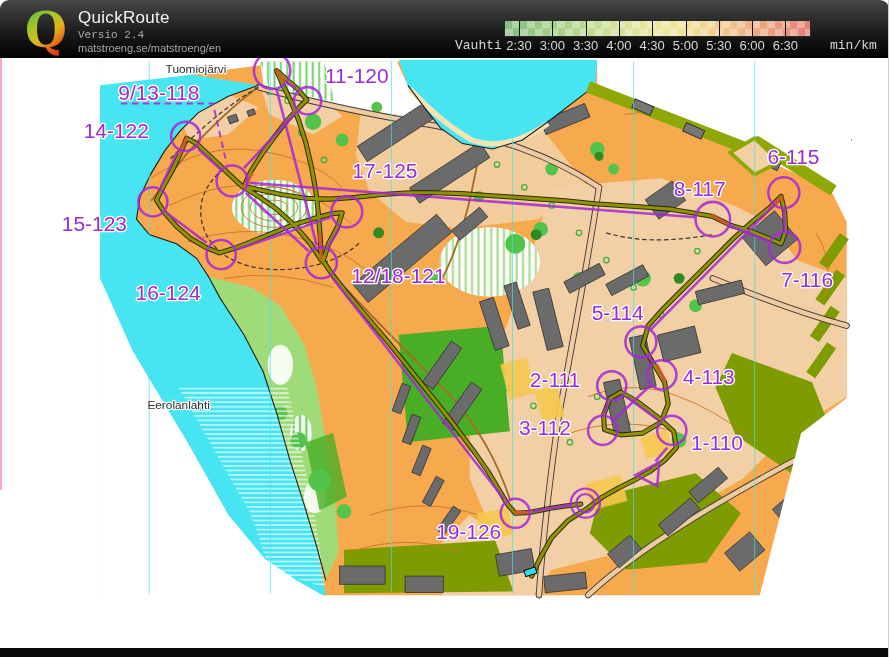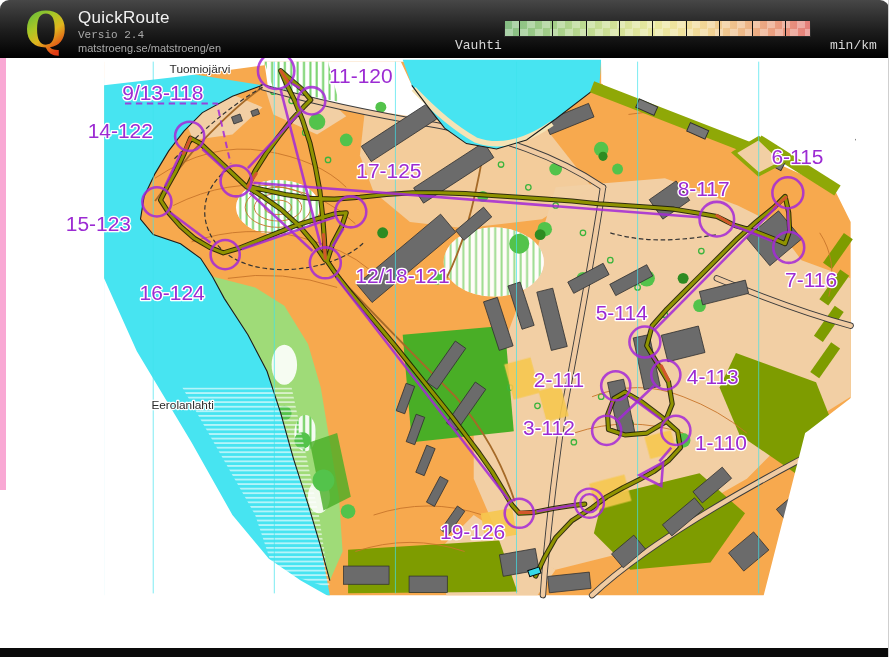--- a/index.html
+++ b/index.html
@@ -19,21 +19,21 @@
   .legend-bar{position:absolute;left:505px;top:21px;width:305px;height:15px;
       background-image:
         conic-gradient(rgba(255,255,255,.30) 25%,rgba(0,0,0,0) 0 50%,rgba(255,255,255,.30) 0 75%,rgba(0,0,0,0) 0),
         linear-gradient(90deg,#85bd84 0%,#97c886 9%,#abd28b 19%,#c3dc92 29%,#d8e399 39%,
                         #e9e8a0 49%,#f0e29d 58%,#f1d394 67%,#efc18c 75%,#ecab83 83%,#e9977e 91%,#e57e7a 100%);
       background-size:15px 15px,100% 100%;outline:1px solid #2a2a2a;}
   .legend-tick{position:absolute;top:0;width:1px;height:15px;background:#111;}
   .legend-ticklabels{position:absolute;left:0;top:38px;width:889px;height:16px;}
   .legend-ticklabel{position:absolute;width:40px;text-align:center;font-size:13px;color:#d8d8d8;}
   
-  .map-wrap{position:absolute;left:0;top:58px;width:889px;height:432px;border-left:6px solid #f9a8d4;box-sizing:border-box;}
+  .map-wrap{position:absolute;left:0;top:58px;width:889px;height:432px;border-left:2px solid #f9a8d4;box-sizing:border-box;}
   svg{display:block;}
   
   .bottom-bar{position:absolute;left:0;top:648px;width:889px;height:9px;background:#0a0a0a;}
 </style>
 </head>
 <body>
 
 <div class="app">
 
   <div class="header">
@@ -56,20 +56,31 @@
     <div class="legend-bar" id="legend-bar">
         <div class="legend-tick" style="left: 14px;"></div>
         <div class="legend-tick" style="left: 47.3px;"></div>
         <div class="legend-tick" style="left: 80.6px;"></div>
         <div class="legend-tick" style="left: 113.9px;"></div>
         <div class="legend-tick" style="left: 147.2px;"></div>
         <div class="legend-tick" style="left: 180.5px;"></div>
         <div class="legend-tick" style="left: 213.8px;"></div>
         <div class="legend-tick" style="left: 247.1px;"></div>
         <div class="legend-tick" style="left: 280.4px;"></div>
+      </div>
+    <div class="legend-ticklabels" id="legend-ticklabels">
+        <span class="legend-ticklabel" style="left: 499px;">2:30</span>
+        <span class="legend-ticklabel" style="left: 532.3px;">3:00</span>
+        <span class="legend-ticklabel" style="left: 565.6px;">3:30</span>
+        <span class="legend-ticklabel" style="left: 598.9px;">4:00</span>
+        <span class="legend-ticklabel" style="left: 632.2px;">4:30</span>
+        <span class="legend-ticklabel" style="left: 665.5px;">5:00</span>
+        <span class="legend-ticklabel" style="left: 698.8px;">5:30</span>
+        <span class="legend-ticklabel" style="left: 732.1px;">6:00</span>
+        <span class="legend-ticklabel" style="left: 765.4px;">6:30</span>
       </div>
     <span class="legend-label" id="legend-unit">min/km</span>
   </div>
 
   <div class="map-wrap">
   <svg id="map-svg" width="889" height="590" viewBox="0 58 889 648">
     <defs>
       <pattern id="stripesG" width="7" height="7" patternUnits="userSpaceOnUse">
         <rect width="7" height="7" fill="#ffffff"></rect>
         <rect x="2.5" width="2.2" height="7" fill="#5BC94E"></rect>

